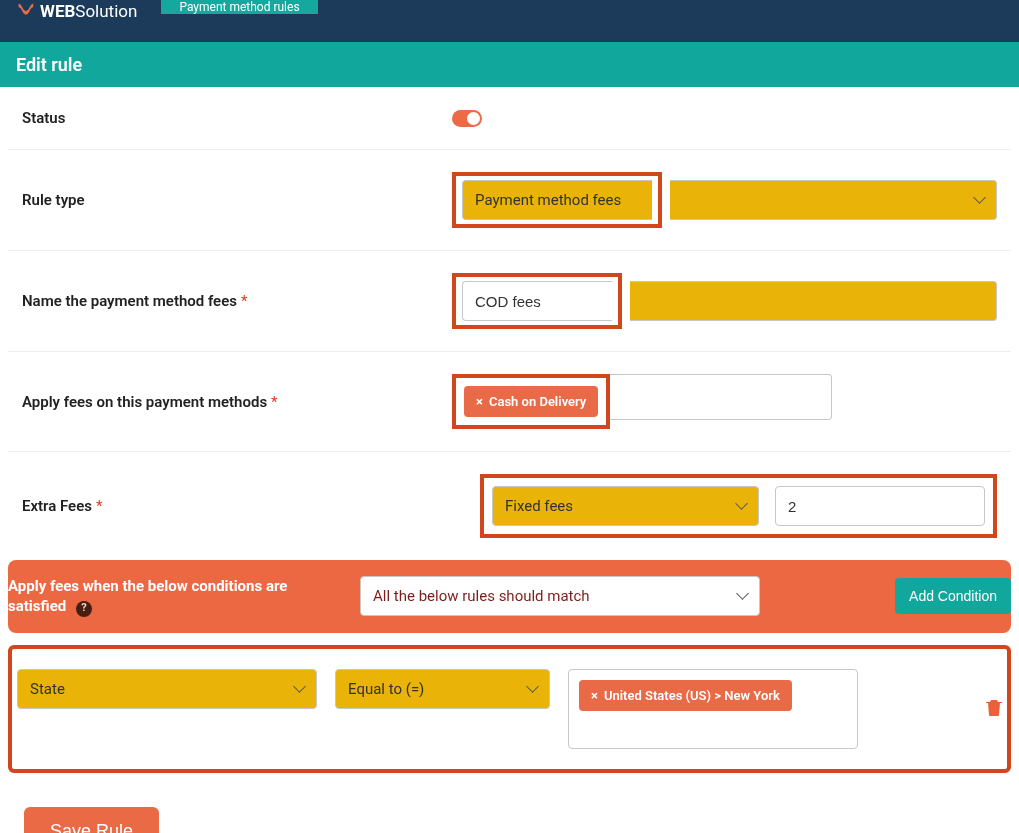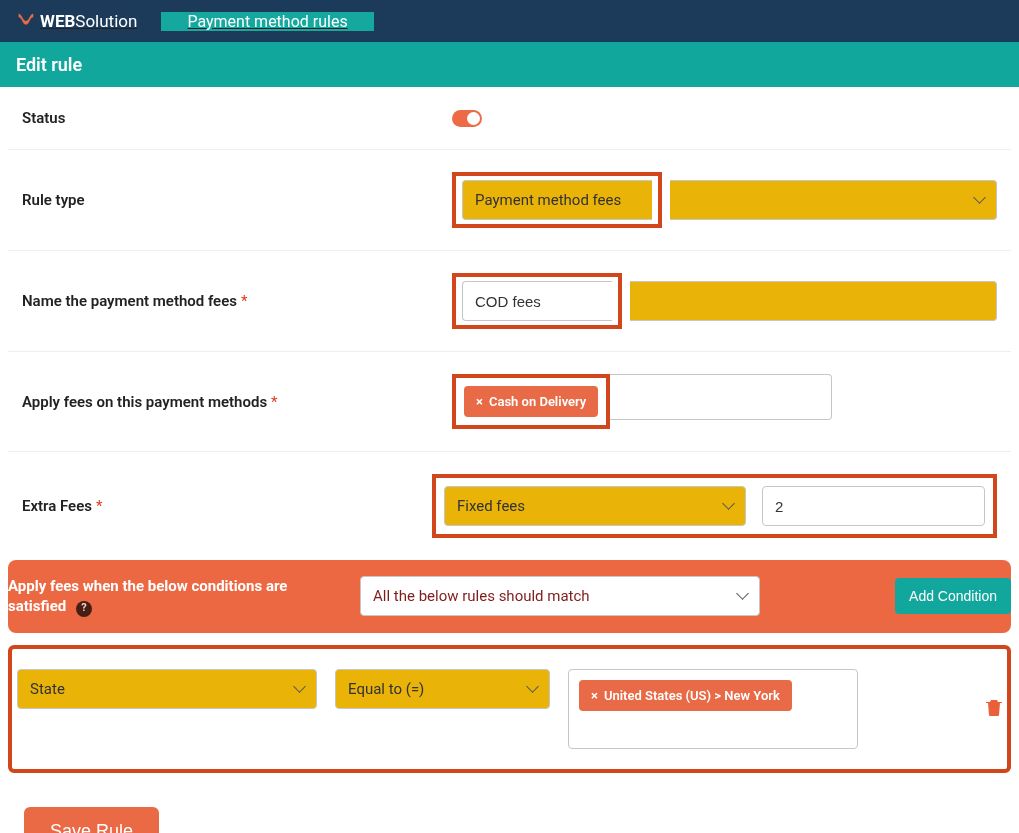--- a/index.html
+++ b/index.html
@@ -1,25 +1,25 @@
 <!DOCTYPE html>
 <html><head>
 <meta charset="utf-8">
 <style>
   * { box-sizing: border-box; margin: 0; padding: 0; }
   body { font-family: -apple-system, "Segoe UI", Roboto, Arial, sans-serif; font-size: 14px; color: #222; background: #fff; }
 
   
-  .topbar { display:flex; align-items:center; background:#1c3b5a; height:42px;text-decoration:underline; }
+  .topbar { display:flex; align-items:flex-start; background:#1c3b5a; height:42px; }
   .logo { display:flex; align-items:center; gap:4px; padding:0 14px; background:#1c3b5a; }
   .logo-mark { width:22px; height:22px; position:relative; }
   .logo-mark svg { width:100%; height:100%; }
   .logo-text { font-size:17px; font-weight:700; color:#ffffff; }
   .logo-text .thin { font-weight:400; }
-  .top-tab { display:flex; align-items:center; padding:0 26px; background:#15a89e; color:#fff; font-size:16px; margin-left:10px; }
+  .top-tab { display:flex; align-items:center; padding:0 18px; background:#15a89e; color:#fff; font-size:12px; margin-left:10px; }
 
   .page-title-bar { background:#12a79d; color:#fff; padding:12px 16px; font-size:18px; font-weight:600; }
 
   .form { padding:0 8px; }
 
   .row { display:flex; align-items:center; padding:22px 14px; border-bottom:1px solid #eeeeee; }
   .row-label { width:430px; font-size:15px; color:#222; font-weight:600; }
   .row-label .req { color:#dd3a1a; margin-left:4px; font-weight:400; }
   .row-control { flex:1; display:flex; align-items:center; gap:14px; }
 
@@ -126,21 +126,21 @@
       <div class="highlight-box" style="padding:8px;">
         <div class="chip">
           <span class="x">×</span>
           <span>Cash on Delivery</span>
         </div>
       </div>
       <div class="tag-area" style="flex:0.55; border-left:none; border-radius:0 4px 4px 0; margin-left:-14px;"></div>
     </div>
   </div>
 
-  <div class="row" style="border-bottom:none;">
+  <div class="row" style="border-bottom:none;gap:48px;">
     <div class="row-label" style="width:410px;">
       <span>Extra Fees</span><span class="req">*</span>
     </div>
     <div class="highlight-box full">
       <div class="select" style="flex:1.4;">
         <span>Fixed fees</span>
         <span class="chev chev-down"></span>
       </div>
       <input class="text-input small-input" style="flex: 1 1 0%;" value="2">
     </div>

